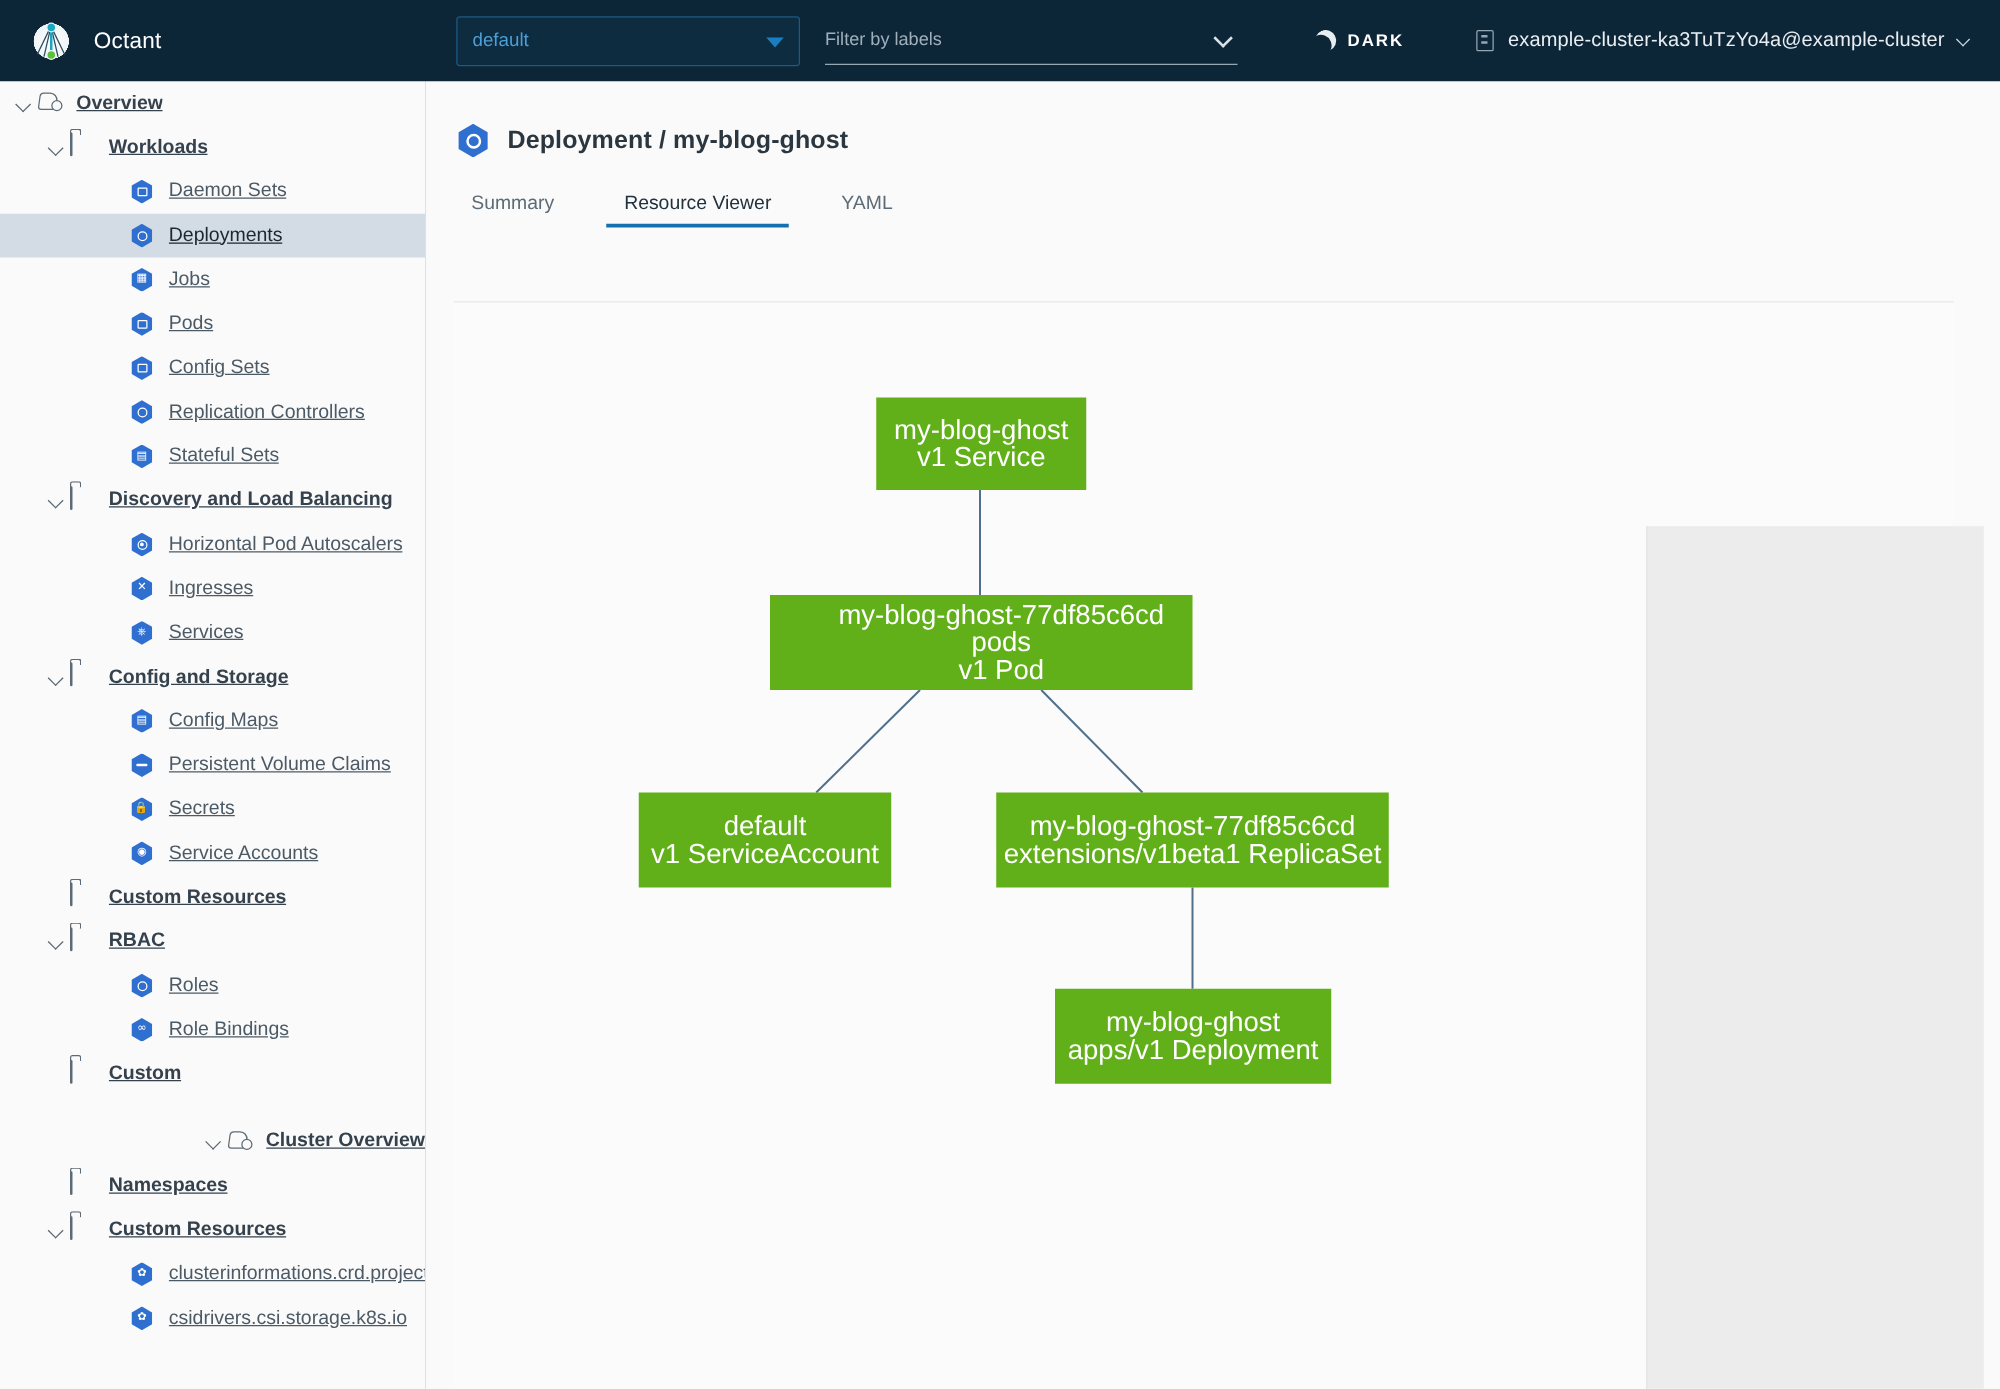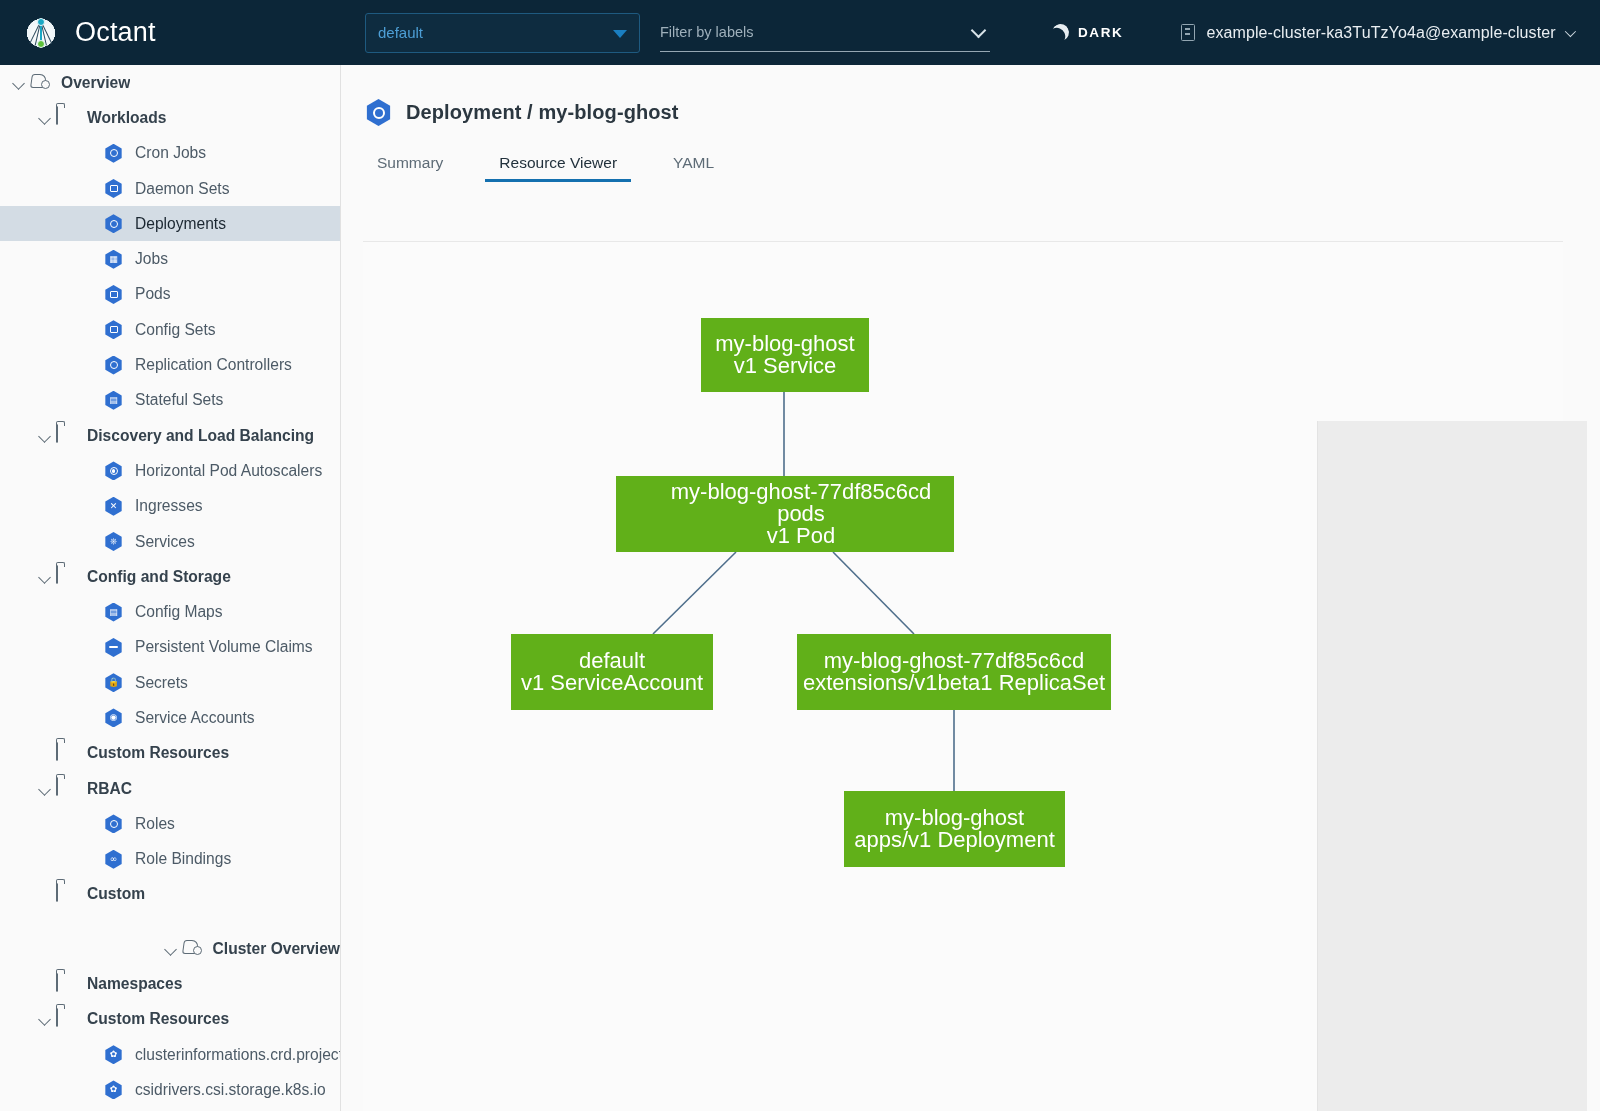--- a/index.html
+++ b/index.html
@@ -35,21 +35,21 @@
   .logo-mark .ray.r5 { transform: translateX(-50%) rotate(26deg); }
   .logo-mark .dot-top {
     position: absolute; left: 50%; top: 4px; width: 8px; height: 8px;
     margin-left: -4px; border-radius: 50%; background: #1aa7c4; border: 1.5px solid #e8f6fa;
   }
   .logo-mark .dot-bot {
     position: absolute; left: 50%; bottom: 4px; width: 8px; height: 8px;
     margin-left: -4px; border-radius: 50%; background: #5fc03a; border: 1.5px solid #e8f6fa;
   }
   .brand-name {
-    color: #ffffff; font-size: 27px; margin-left: 15px; letter-spacing: .2px;
+    color: #ffffff; font-size: 18px; margin-left: 15px; letter-spacing: .2px;
   }
 
   .ns-select {
     width: 275px; height: 40px; margin-left: 24px;
     border: 1px solid #1e5a80; border-radius: 3px;
     background: #0e2c40;
     display: flex; align-items: center; padding: 0 12px;
     position: relative;
   }
   .ns-select .ns-value { color: #4d9fd6; font-size: 15px; }
@@ -182,20 +182,21 @@
   .hex .bar {
     width: 9px; height: 2px; background: #ffffff; border-radius: 1px;
   }
   .hex .inner-dot {
     position: absolute; width: 3.4px; height: 3.4px; border-radius: 50%; background: #ffffff;
   }
 
   .nav-label {
     font-size: 15.6px; color: #4c5a66; margin-left: 10px;
     overflow: hidden;
+    text-decoration: underline;
   }
   .nav-label.bold { font-weight: bold; color: #35424d; }
   .nav-label.sel { color: #1b2731; }
 
   
   .ind-0 { padding-left: 10px; }
   .ind-1 { padding-left: 36px; }
   .ind-2 { padding-left: 84px; }
 
   
@@ -309,29 +310,20 @@
         </span>
         <span class="ico"><span class="ov-ico"></span></span>
         <span class="nav-label bold">Overview</span>
       </div>
       <div class="nav-row ind-1">
         <span class="tw">
           <span class="caret-open"></span>
         </span>
         <span class="ico"><span class="folder"></span></span>
         <span class="nav-label bold">Workloads</span>
-      </div>
-      <div class="nav-row ind-2">
-        <span class="tw"></span>
-        <span class="ico">
-          <span class="hex">
-            <span class="ring"></span>
-          </span>
-        </span>
-        <span class="nav-label">Cron Jobs</span>
       </div>
       <div class="nav-row ind-2">
         <span class="tw"></span>
         <span class="ico">
           <span class="hex">
             <span class="sq"></span>
           </span>
         </span>
         <span class="nav-label">Daemon Sets</span>
       </div>

